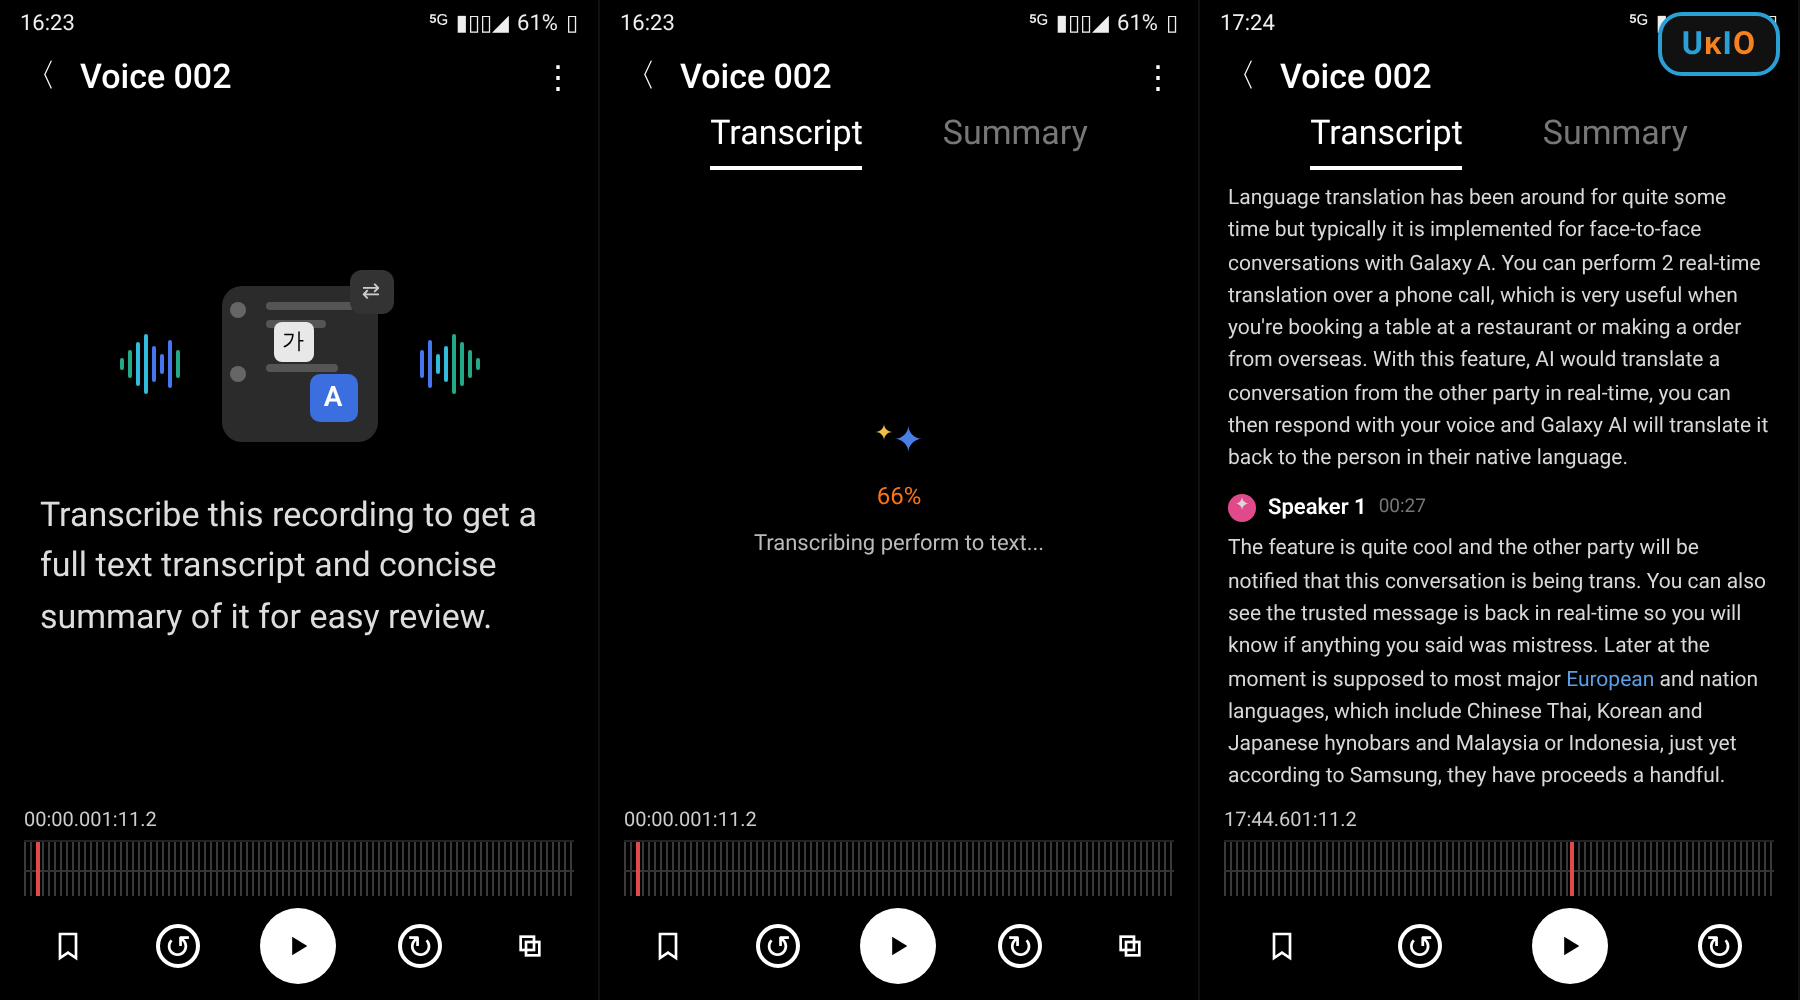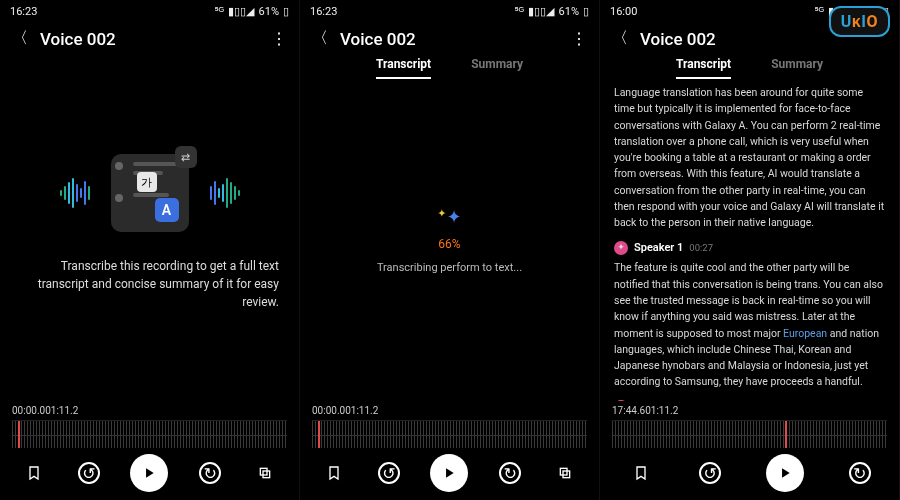--- a/index.html
+++ b/index.html
@@ -52,21 +52,21 @@
     display:flex; align-items:center; justify-content:space-between;
     padding: 6px 12px 4px 12px;
   }
   .header .left { display:flex; align-items:center; gap:12px; }
   .title { font-size: 17px; font-weight:500; }
   .back-ico, .more-ico { font-size: 16px; color:#fff; }
 
   
   .tabs {
     display:flex; gap:40px; justify-content:center;
-    padding: 4px 0 0 0; font-size: 12px; font-weight: bold;
+    padding: 4px 0 0 0; font-size: 17px;
   }
   .tab { color:#777; padding-bottom:6px; }
   .tab.active { color:#fff; border-bottom:2px solid #fff; }
 
   
   .s1-body {
     flex:1; display:flex; flex-direction:column;
     align-items:center; justify-content:center; gap:14px;
     padding: 0 20px;
   }
@@ -97,21 +97,21 @@
     position:absolute; bottom:10px; right:10px;
     width:24px;height:24px;background:#3b6fe0;border-radius:5px;
     font-size:14px; color:#fff; font-weight:600;
     display:flex;align-items:center;justify-content:center;
   }
   .card .swap {
     position:absolute; top:-8px; right:-8px;
     width:22px;height:22px;border-radius:6px;background:#333;
     display:flex;align-items:center;justify-content:center;font-size:11px;color:#ccc;
   }
-  .desc { font-size:12px; color:#ddd; text-align:right; line-height:1.5; max-width:260px;}
+  .desc { font-size:17px; color:#ddd; text-align:left; line-height:1.5; max-width:260px;}
   .pill {
     background:#3a3a3a; color:#fff; border:none;
     padding:9px 28px; border-radius:20px; font-size:12px;
   }
 
   
   .s2-body {
     flex:1; display:flex; flex-direction:column;
     align-items:center; justify-content:center; gap:10px;
   }
@@ -316,21 +316,21 @@
           <svg width="16" height="16" viewBox="0 0 24 24" fill="none" stroke="#fff" stroke-width="2">
             <rect x="5" y="5" width="10" height="10"></rect>
             <rect x="9" y="9" width="10" height="10"></rect>
           </svg>
         </span>
     </div>
   </div>
 
   <div class="screen">
     <div class="status">
-      <span>16:00</span>
+      <span>17:24</span>
       <span class="right">
         <span>⁵ᴳ</span>
         <span>▮▯▯◢</span>
         <span>61%</span>
         <span>▯</span>
       </span>
     </div>
     <div class="header">
       <div class="left">
         <span class="back-ico">〈</span>

